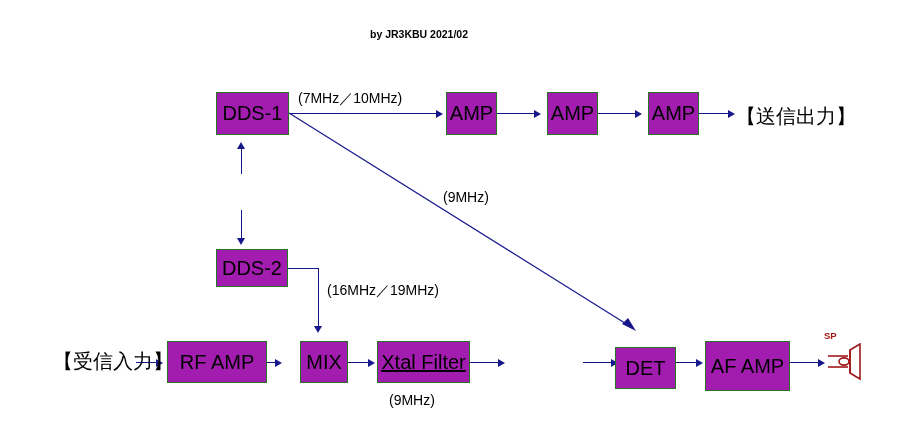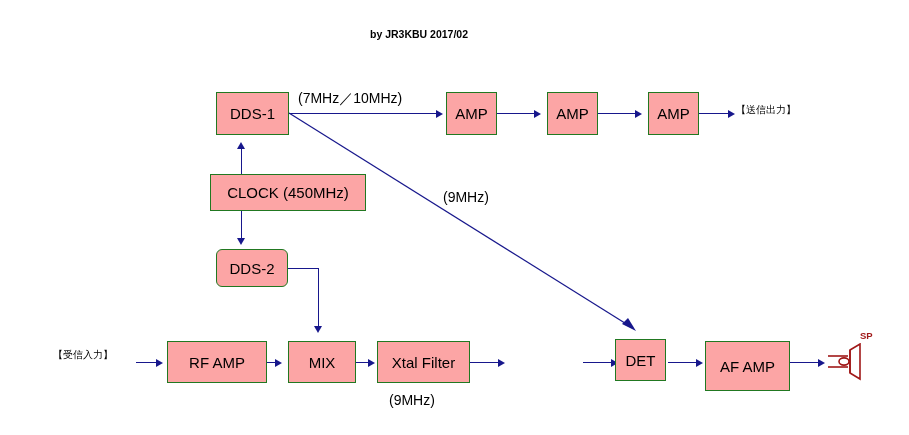--- a/index.html
+++ b/index.html
@@ -36,38 +36,38 @@
     font-weight: bold;
     color: #000000;
     white-space: nowrap;
   }
 
   
   .block {
     position: absolute;
     box-sizing: border-box;
     border: 1.5px solid #217821;
-    background: #fca5a5;
-    color: #000000;
-    font-size: 15px;
+    background: #a21caf;
+    color: #000000;
+    font-size: 20px;
     display: flex;
     align-items: center;
     justify-content: center;
     white-space: nowrap;
   }
 
   
   .lbl {
     position: absolute;
     font-size: 14px;
     color: #000000;
     white-space: nowrap;
   }
   .lbl.jp {
-    font-size: 10px;
+    font-size: 20px;
   }
   .lbl.sp {
     font-size: 9.5px;
     font-weight: bold;
     color: #a01818;
   }
 
   
   .hline {
     position: absolute;
@@ -111,21 +111,21 @@
 
   .spk-svg {
     position: absolute;
   }
 </style>
 </head>
 <body>
 
 <div id="canvas">
 
-  <div class="byline">by JR3KBU   2017/02</div>
+  <div class="byline">by JR3KBU   2021/02</div>
 
   <div class="hline" style="left:289px; top:113px; width:147px;"></div>
   <div class="ahead-r" style="left:436px; top:109.5px;"></div>
 
   <div class="hline" style="left:497px; top:113px; width:37px;"></div>
   <div class="ahead-r" style="left:534px; top:109.5px;"></div>
 
   <div class="hline" style="left:598px; top:113px; width:37px;"></div>
   <div class="ahead-r" style="left:635px; top:109.5px;"></div>
 
@@ -163,53 +163,53 @@
   <div class="ahead-r" style="left:611px; top:358.5px;"></div>
 
   <div class="hline" style="left:668px; top:362px; width:28px;"></div>
   <div class="ahead-r" style="left:696px; top:358.5px;"></div>
 
   <div class="hline" style="left:790px; top:362px; width:28px;"></div>
   <div class="ahead-r" style="left:818px; top:358.5px;"></div>
 
   <div class="block" style="left:216px; top:92px; width:73px; height:43px;">DDS-1</div>
 
-  <div class="block" style="left:210px; top:174px; width:156px; height:37px;">CLOCK (450MHz)</div>
-
-  <div class="block" style="left:216px; top:249px; width:72px; height:38px;border-radius:6px;">DDS-2</div>
+
+  <div class="block" style="left:216px; top:249px; width:72px; height:38px;">DDS-2</div>
 
   <div class="block" style="left:446px; top:92px; width:51px; height:43px;">AMP</div>
 
   <div class="block" style="left:547px; top:92px; width:51px; height:43px;">AMP</div>
 
   <div class="block" style="left:648px; top:92px; width:51px; height:43px;">AMP</div>
 
   <div class="block" style="left:167px; top:341px; width:100px; height:42px;">RF AMP</div>
 
-  <div class="block" style="left:288px; top:341px; width:68px; height:42px;">MIX</div>
-
-  <div class="block" style="left:377px; top:341px; width:93px; height:42px;">Xtal Filter</div>
-
-
-  <div class="block" style="left:615px; top:339px; width:51px; height:42px;">DET</div>
+  <div class="block" style="left:300px; top:341px; width:48px; height:42px;">MIX</div>
+
+  <div class="block" style="left:377px; top:341px; width:93px; height:42px;text-decoration:underline;">Xtal Filter</div>
+
+
+  <div class="block" style="left:615px; top:347px; width:61px; height:42px;">DET</div>
 
   <div class="block" style="left:705px; top:341px; width:85px; height:50px;">AF AMP</div>
 
   <div class="lbl" style="left:298px; top:90px;">(7MHz／10MHz)</div>
 
   <div class="lbl" style="left:443px; top:189px;">(9MHz)</div>
 
+  <div class="lbl" style="left:327px; top:282px;">(16MHz／19MHz)</div>
 
   <div class="lbl" style="left:389px; top:392px;">(9MHz)</div>
 
   <div class="lbl jp" style="left:736px; top:103px;">【送信出力】</div>
 
   <div class="lbl jp" style="left:53px; top:348px;">【受信入力】</div>
 
-  <div class="lbl sp" style="left:860px; top:330px;">SP</div>
+  <div class="lbl sp" style="left:824px; top:330px;">SP</div>
 
   <svg class="spk-svg" style="left:826px; top:343px;" width="40" height="40" viewBox="0 0 40 40">
     <line x1="2" y1="13" x2="22" y2="13" stroke="#a01818" stroke-width="1.6"></line>
     <line x1="2" y1="24" x2="22" y2="24" stroke="#a01818" stroke-width="1.6"></line>
     <ellipse cx="18" cy="18.5" rx="5" ry="3.6" fill="none" stroke="#a01818" stroke-width="1.6"></ellipse>
     <line x1="24" y1="7" x2="24" y2="30" stroke="#a01818" stroke-width="1.6"></line>
     <path d="M24 7 L34 1 L34 36 L24 30 Z" fill="none" stroke="#a01818" stroke-width="1.6"></path>
   </svg>
 
 </div>

